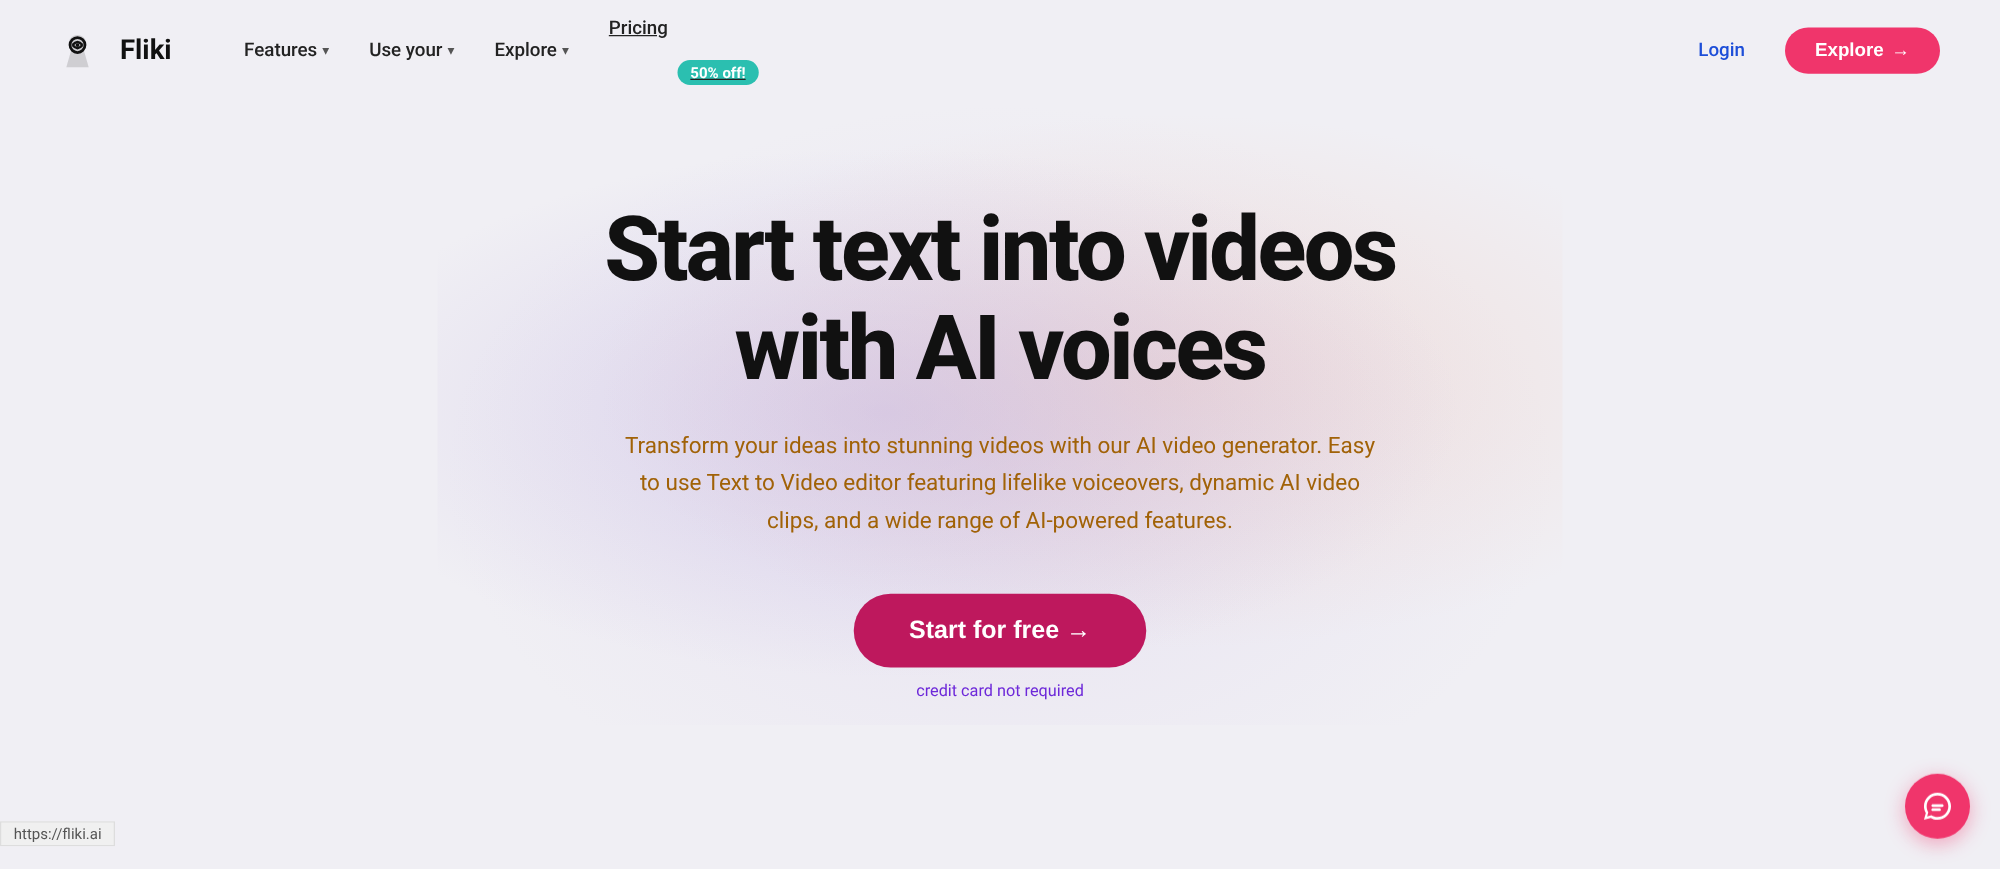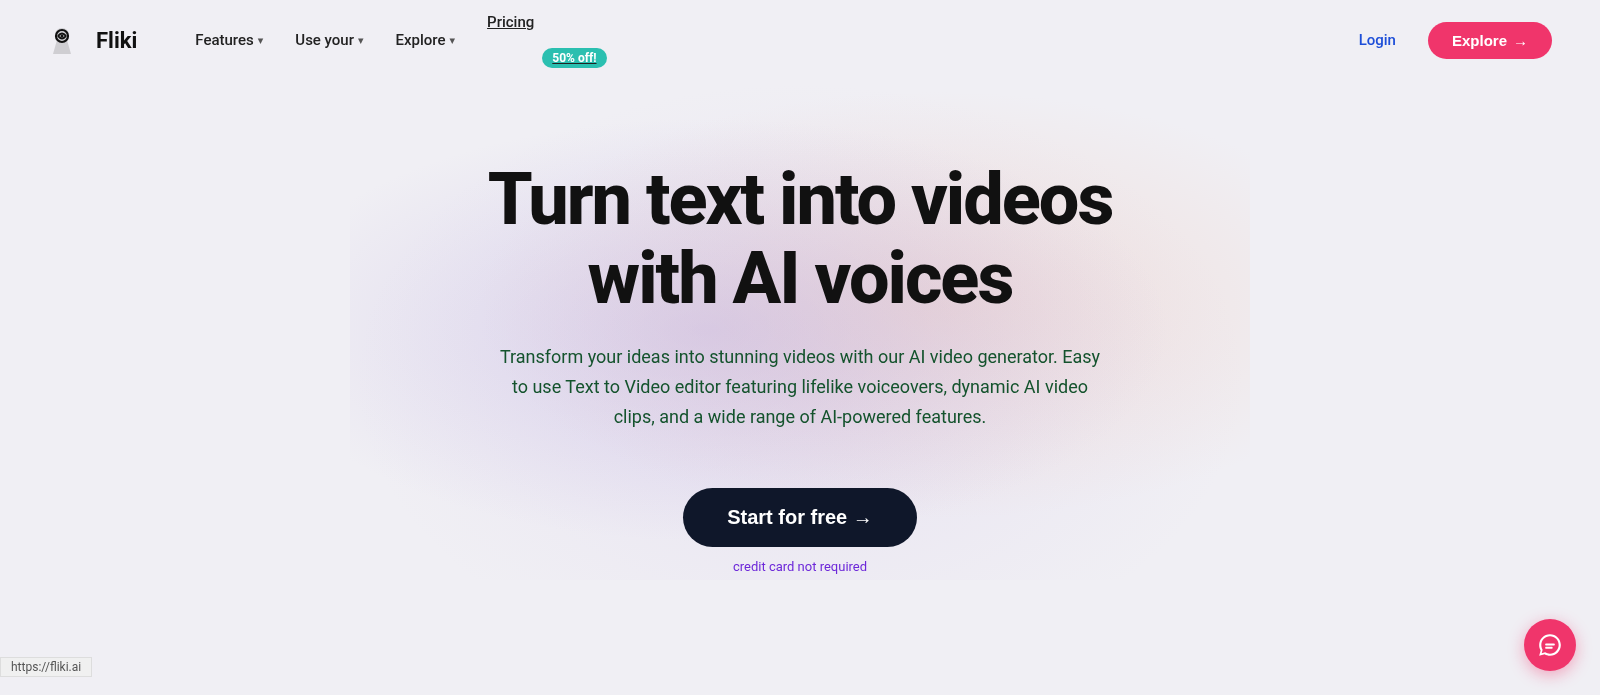--- a/index.html
+++ b/index.html
@@ -155,32 +155,32 @@
       font-weight: 800;
       color: #111;
       line-height: 1.1;
       letter-spacing: -2px;
       max-width: 900px;
       margin-bottom: 24px;
     }
 
     .hero-subtitle {
       font-size: 18px;
-      color: #14532d;
+      color: #a16207;
       line-height: 1.65;
       max-width: 620px;
-      margin-bottom: 57px;
+      margin-bottom: 44px;
       font-weight: 400;
     }
 
     .cta-btn {
       display: flex;
       align-items: center;
       gap: 10px;
-      background-color: #0f172a;
+      background-color: #be185d;
       color: white;
       font-size: 20px;
       font-weight: 700;
       padding: 18px 44px;
       border-radius: 50px;
       cursor: pointer;
       text-decoration: none;
       border: none;
       margin-bottom: 12px;
     }
@@ -267,21 +267,21 @@
     <a class="login-btn" href="#">Login</a>
     <button class="signup-btn">
       <span>Explore</span>
       <span>→</span>
     </button>
   </div>
 </nav>
 
 <section class="hero">
   <h1 class="hero-title">
-    <span>Turn text into videos</span><br>
+    <span>Start text into videos</span><br>
     <span>with AI voices</span>
   </h1>
   <p class="hero-subtitle">Transform your ideas into stunning videos with our AI video generator. Easy to use Text to Video editor featuring lifelike voiceovers, dynamic AI video clips, and a wide range of AI-powered features.</p>
   <button class="cta-btn">Start for free →</button>
   <span class="cta-note">credit card not required</span>
 </section>
 
 <div class="chat-widget">
   <svg viewBox="0 0 24 24" xmlns="http://www.w3.org/2000/svg">
     <path d="M12 2C6.48 2 2 6.48 2 12c0 1.85.5 3.58 1.38 5.06L2 22l5.06-1.38C8.42 21.5 10.15 22 12 22c5.52 0 10-4.48 10-10S17.52 2 12 2zm0 18c-1.66 0-3.2-.48-4.5-1.3l-3.16.86.86-3.16C4.48 15.2 4 13.66 4 12c0-4.41 3.59-8 8-8s8 3.59 8 8-3.59 8-8 8zm3.5-9.5h-7c-.55 0-1 .45-1 1s.45 1 1 1h7c.55 0 1-.45 1-1s-.45-1-1-1zm-2 3h-5c-.55 0-1 .45-1 1s.45 1 1 1h5c.55 0 1-.45 1-1s-.45-1-1-1z"></path>

